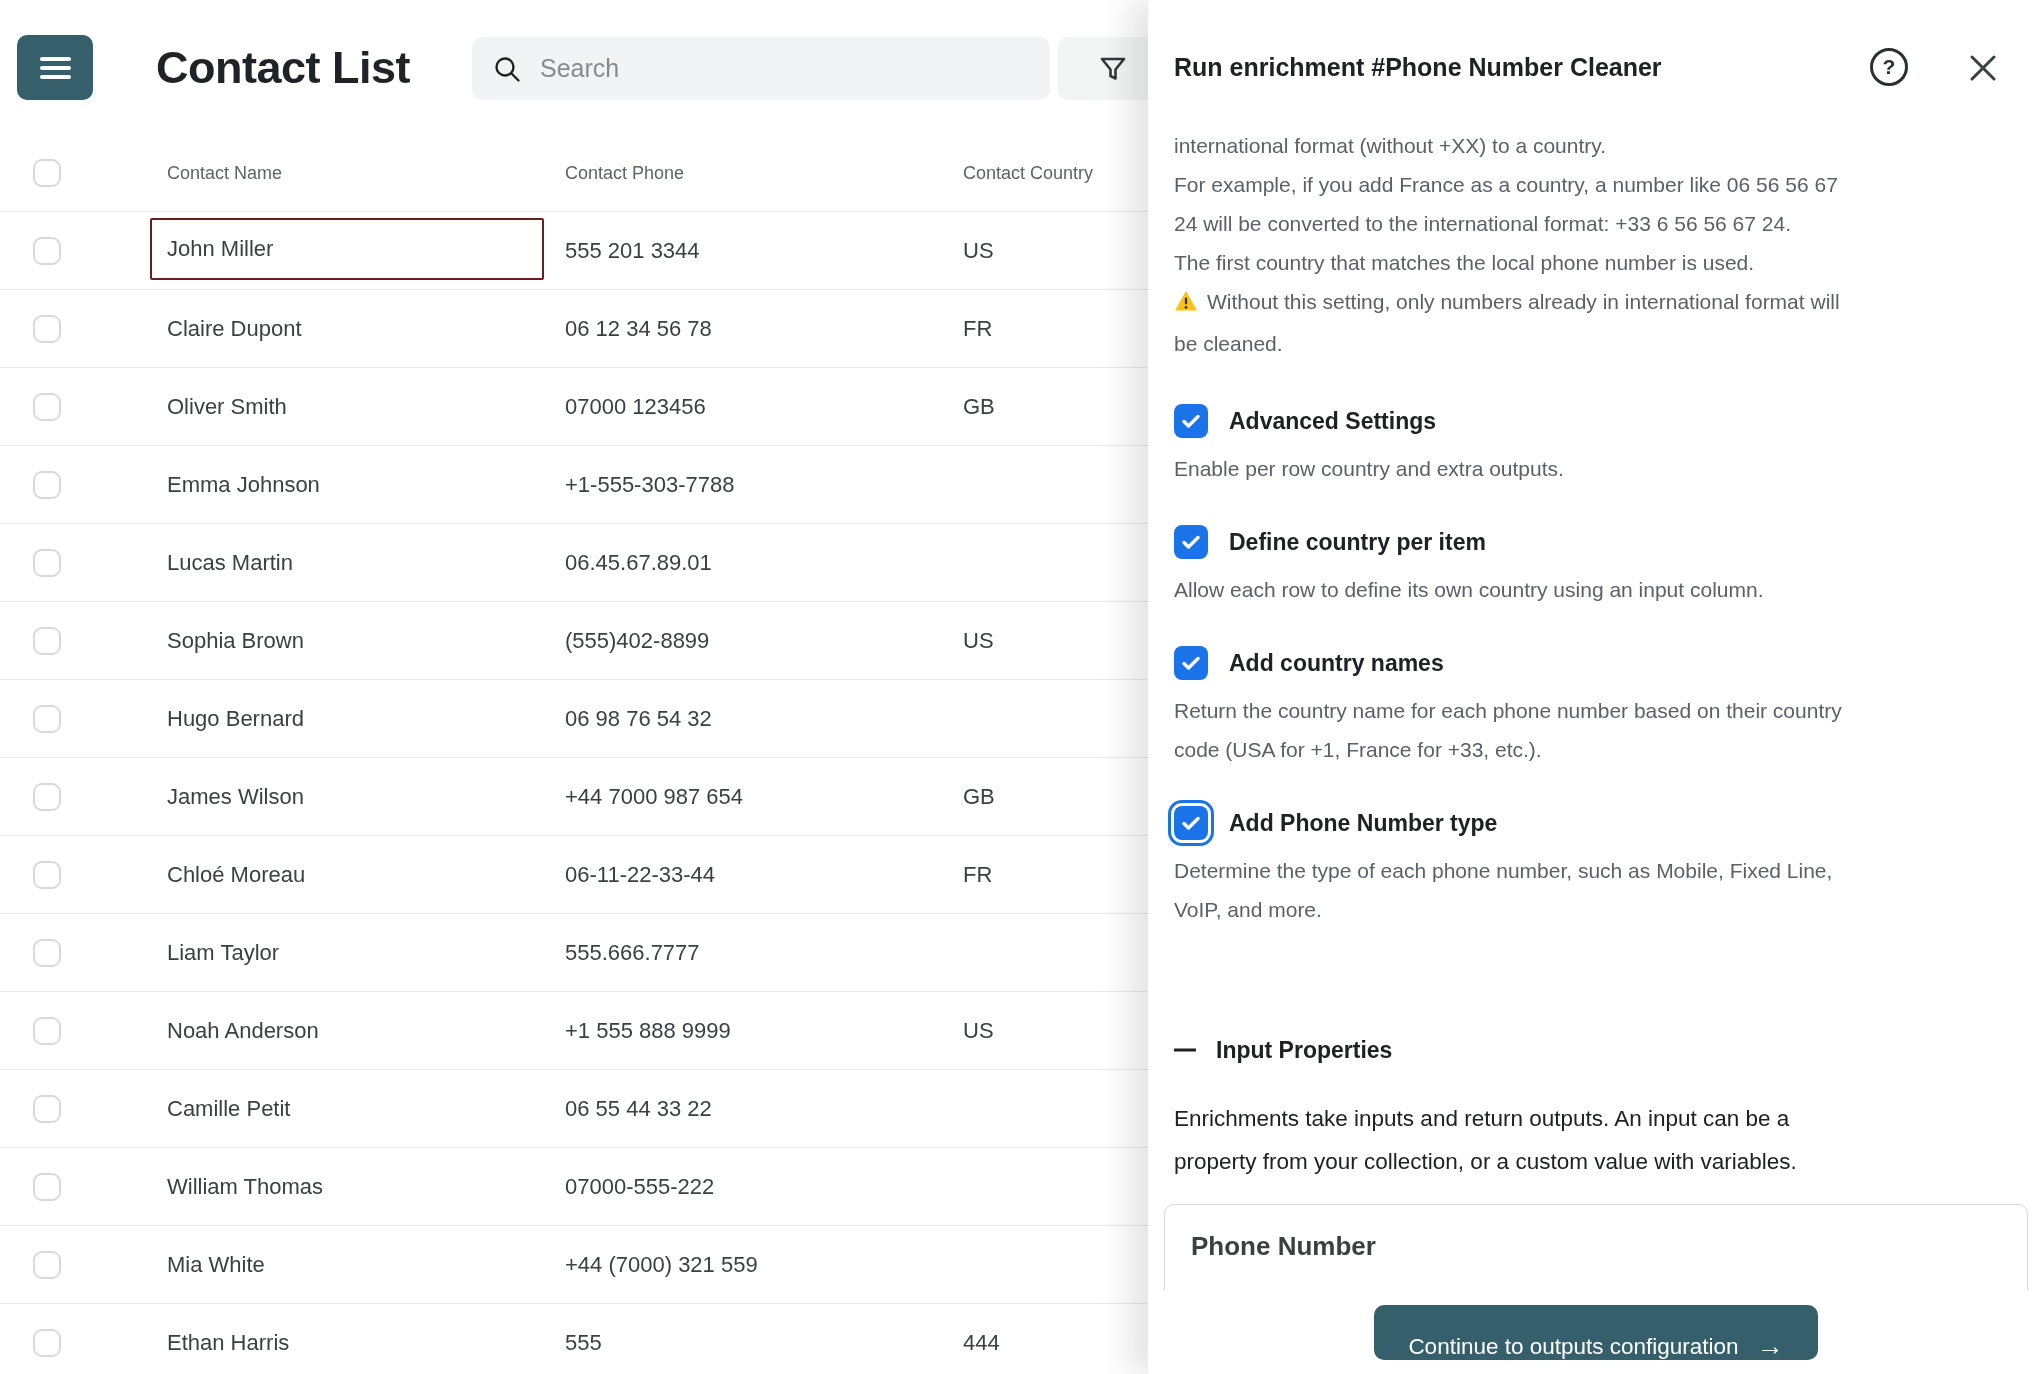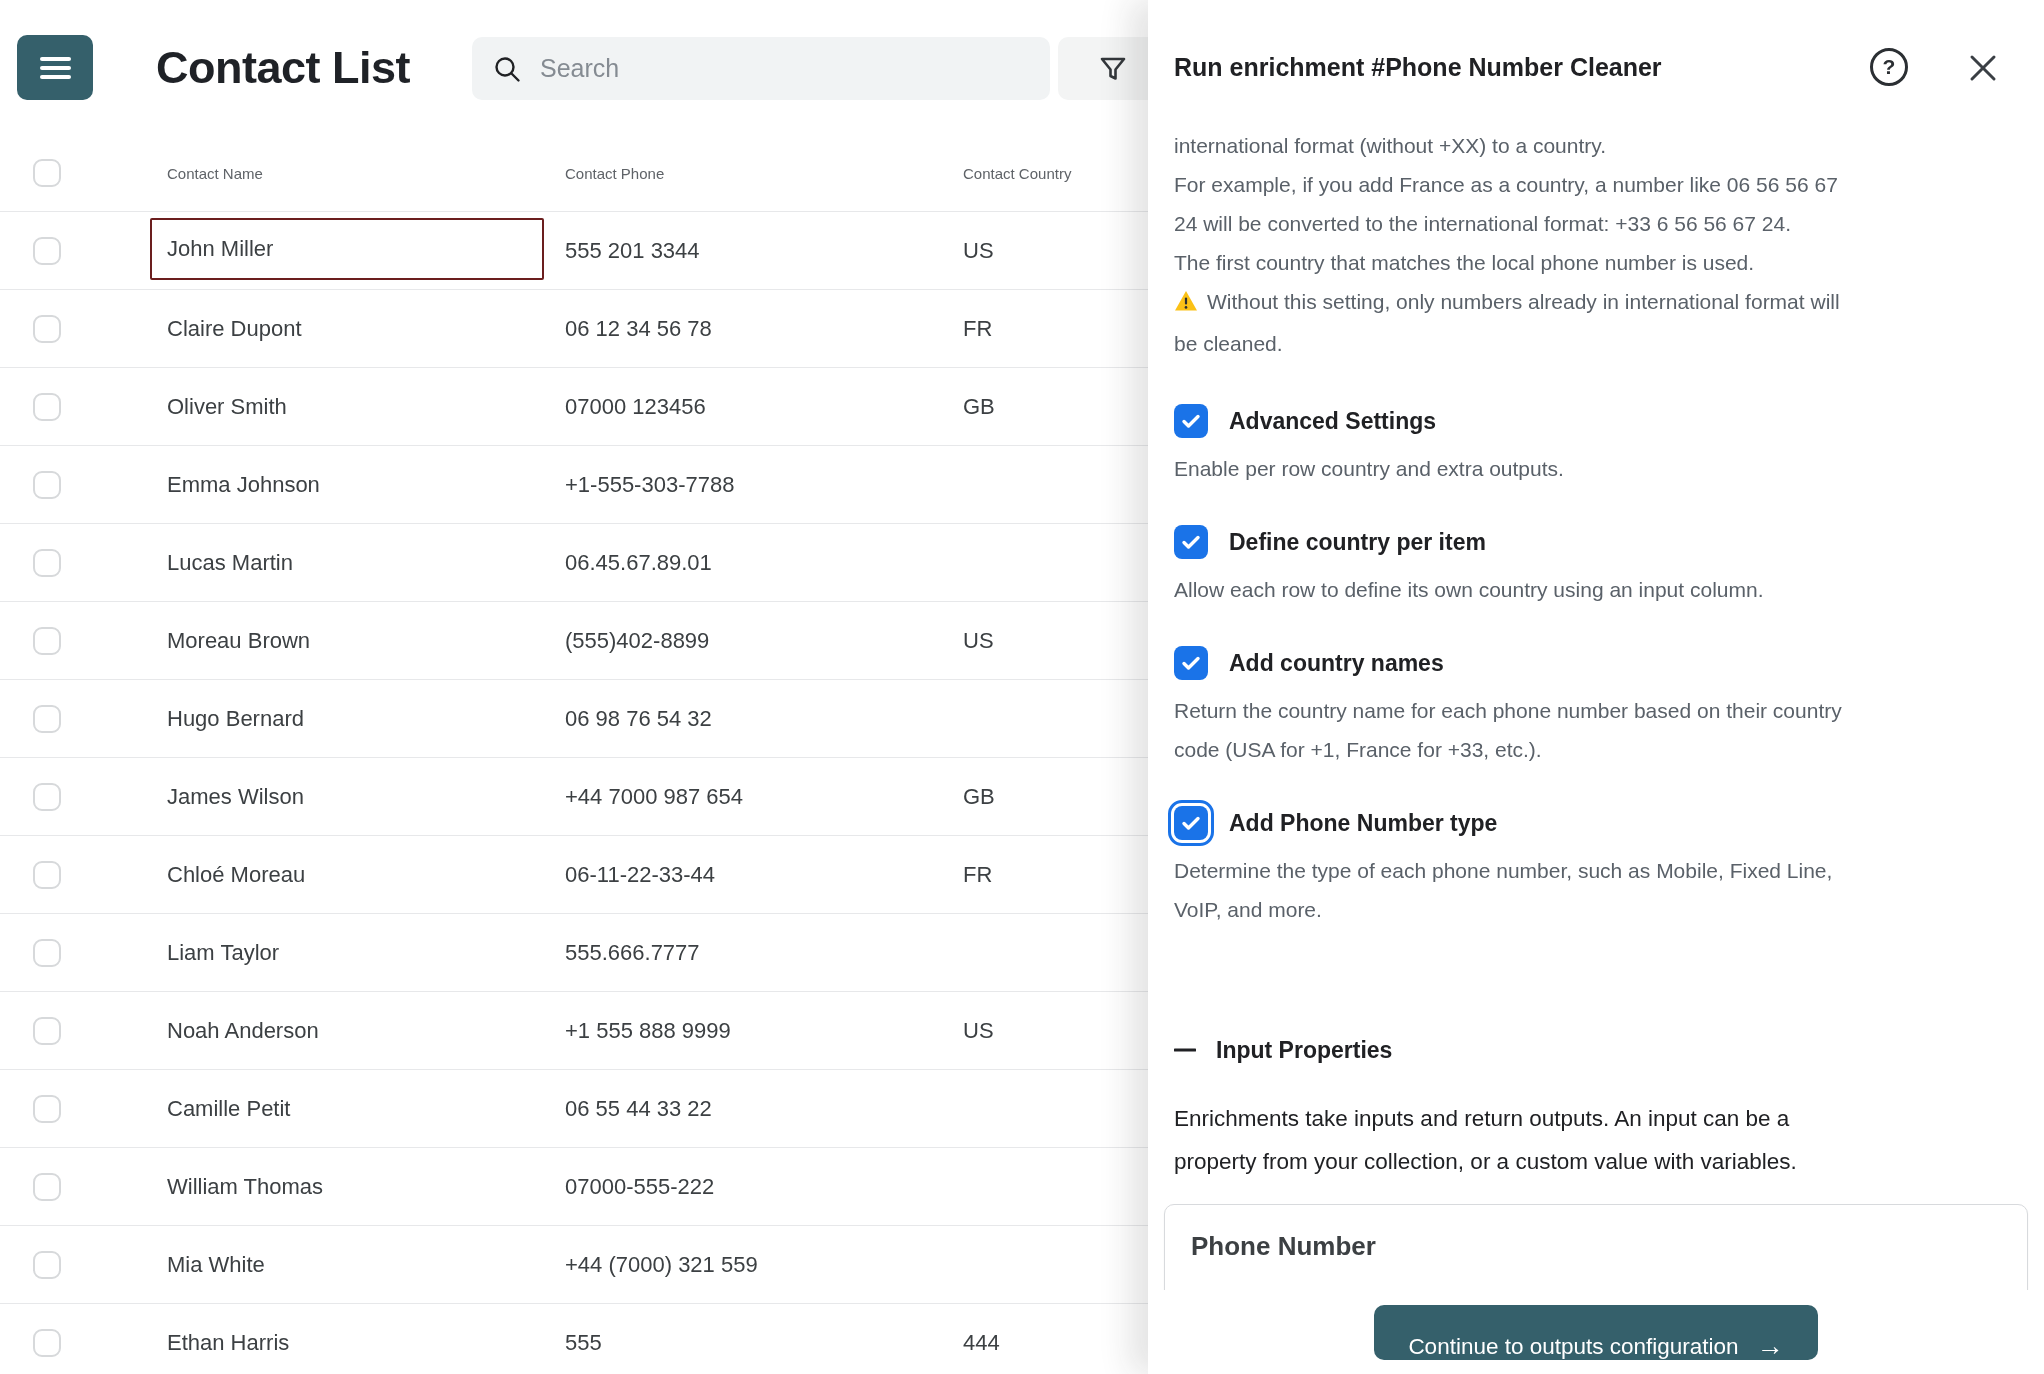--- a/index.html
+++ b/index.html
@@ -23,21 +23,21 @@
   .search-box input{flex:1;border:none;background:transparent;outline:none;font-size:25px;
                     font-family:"Liberation Sans",sans-serif;color:#3c4043;}
   .search-box input::placeholder{color:#858b92;}
 
   .filter-tile{position:absolute;left:1058px;top:37px;width:110px;height:63px;background:#f3f4f4;
                border-radius:10px;display:flex;align-items:center;justify-content:center;cursor:pointer;border:none;}
 
   
   .thead{position:absolute;left:0;top:135px;width:1148px;height:76px;border-bottom:1px solid #e7e8ea;}
   .thead .hcell{position:absolute;top:0;height:76px;display:flex;align-items:center;
-                font-size:15px;color:#5f6368;white-space:nowrap;}
+                font-size:18px;color:#5f6368;white-space:nowrap;}
   .h-name{left:167px;} .h-phone{left:565px;} .h-country{left:963px;}
 
   .chk{display:inline-block;width:28px;height:28px;border:2px solid #d7d9db;border-radius:9px;
        background:#fff;box-sizing:border-box;cursor:pointer;}
   .thead .chk,.trow .chk{position:absolute;left:33px;top:50%;margin-top:-14px;}
 
   .tbody{position:absolute;left:0;top:212px;width:1148px;height:1162px;overflow:hidden;}
   .trow{position:relative;height:77px;border-bottom:1px solid #e7e8ea;background:#fff;}
   .cell{position:absolute;top:0;height:77px;display:flex;align-items:center;font-size:22px;
         color:#3c4043;white-space:nowrap;}
@@ -166,21 +166,21 @@
 
       <div class="trow">
         <span class="chk"></span>
         <span class="cell c-name">Lucas Martin</span>
         <span class="cell c-phone">06.45.67.89.01</span>
         <span class="cell c-country"></span>
       </div>
 
       <div class="trow">
         <span class="chk"></span>
-        <span class="cell c-name">Moreau Brown</span>
+        <span class="cell c-name">Sophia Brown</span>
         <span class="cell c-phone">(555)402-8899</span>
         <span class="cell c-country">US</span>
       </div>
 
       <div class="trow">
         <span class="chk"></span>
         <span class="cell c-name">Hugo Bernard</span>
         <span class="cell c-phone">06 98 76 54 32</span>
         <span class="cell c-country"></span>
       </div>

